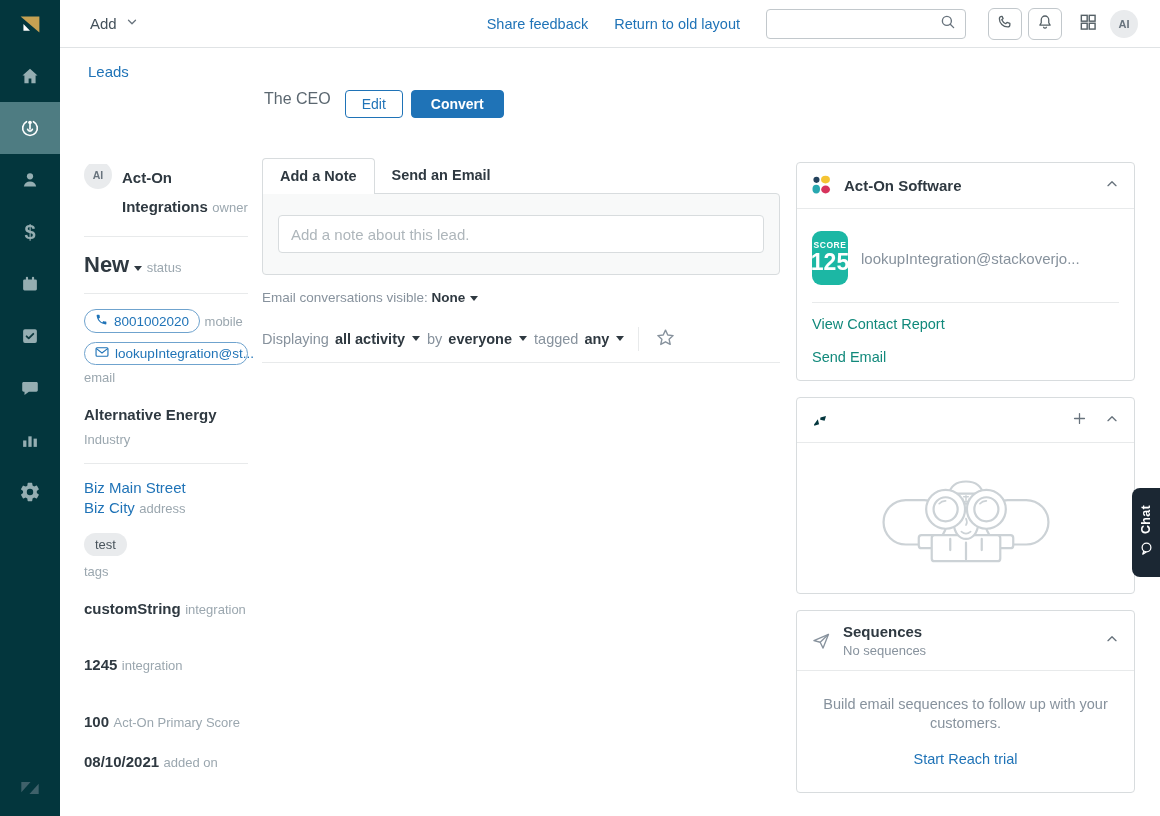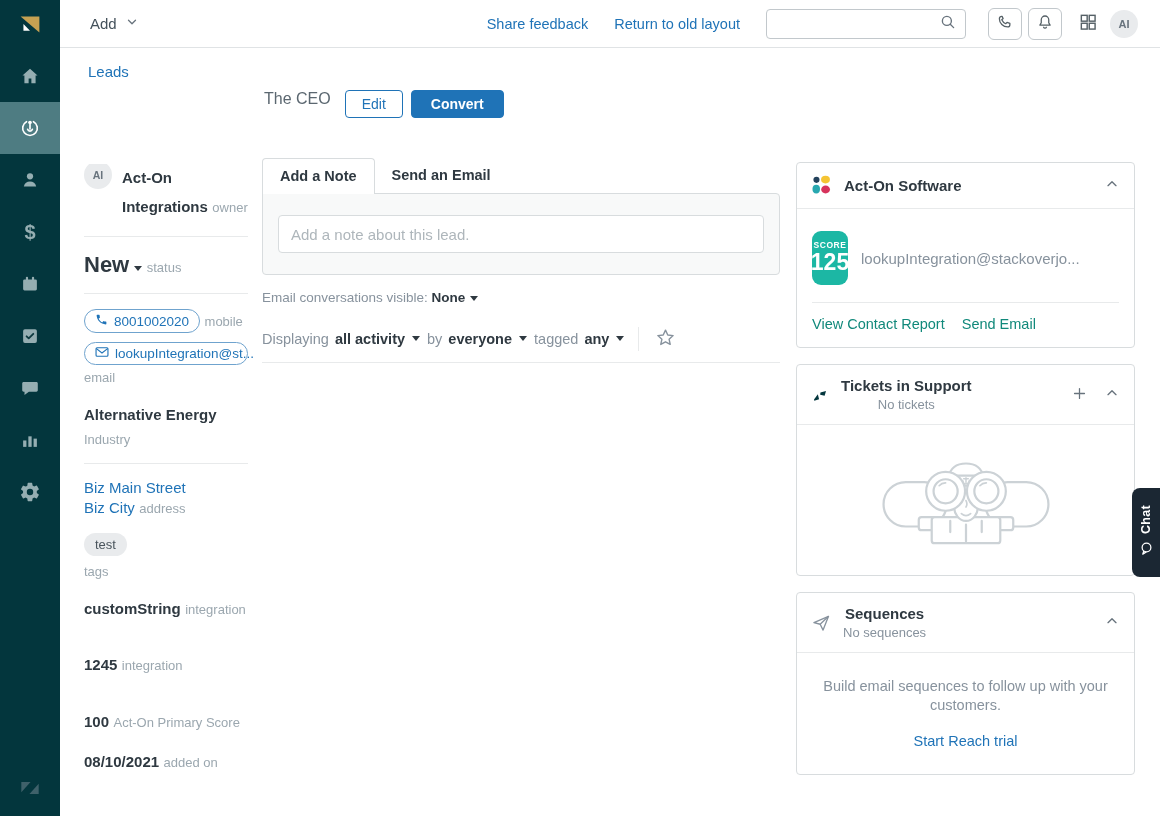--- a/index.html
+++ b/index.html
@@ -73,33 +73,33 @@
   .filter-row b{color:var(--dark); cursor:pointer; margin:0 2px 0 6px;}
   .vsep{width:1px; height:24px; background:var(--divider); margin:0 16px 0 14px;}
   .star-btn{background:none; border:none; color:#87929D; cursor:pointer; display:flex; padding:0;}
   .feed-hr{border:none; border-top:1px solid var(--divider); margin:11px 0 0;}
   .activity-row{display:flex; align-items:center; padding:13px 2px; color:var(--gray); font-size:13.5px; cursor:pointer;}
   .activity-row .who{margin-left:86px;}
   .activity-row .when{margin-left:auto;}
 
   
   .card{border:1px solid var(--border); border-radius:4px; background:#fff; margin-bottom:16px;}
-  .card-head{display:flex; align-items:center; padding:12px 14px; border-bottom:1px solid var(--divider);text-align:center;}
+  .card-head{display:flex; align-items:center; padding:12px 14px; border-bottom:1px solid var(--divider);}
   .card-head .hicon{margin-right:12px; display:flex; flex:none;}
   .card-title{font-size:15px; font-weight:bold; color:var(--dark); line-height:1.2;}
   .card-sub{font-size:13px; color:var(--gray); margin-top:2px;}
   .head-actions{margin-left:auto; display:flex; align-items:center; gap:16px;}
   .ghost-btn{background:none; border:none; color:#68737D; cursor:pointer; display:flex; padding:0;}
   .acton-body{display:flex; align-items:center; padding:22px 15px 0;}
   .score-tile{width:36px; height:54px; background:var(--teal); border-radius:9px; color:#fff; display:flex; flex-direction:column; align-items:center; justify-content:center; flex:none;}
   .score-tile .sl{font-size:8.5px; font-weight:bold; letter-spacing:.6px;}
   .score-tile .svv{font-size:23px; font-weight:bold; line-height:1.1;}
   .contact-email{margin-left:13px; color:var(--gray); font-size:15px; white-space:nowrap; overflow:hidden; text-overflow:ellipsis;}
   .inset-hr{border:none; border-top:1px solid var(--divider); margin:17px 0 0;}
-  .acton-links{display:flex; gap:17px; padding:13px 15px 15px;}
+  .acton-links{display:flex; gap:17px; padding:13px 15px 15px;flex-direction:column;}
   .acton-links a{color:var(--teal-link); font-size:14.5px; text-decoration:none; cursor:pointer;}
   .tickets-body{padding:12px 24px 24px; text-align:center;}
   .tickets-body svg{display:block; margin:2px auto 0;}
   .empty-text{margin-top:26px; color:var(--gray); font-size:14.5px; line-height:1.28;}
   .seq-body{padding:24px 24px 24px; text-align:center;}
   .seq-text{color:var(--gray); font-size:14.5px; line-height:1.28;}
   .seq-cta{display:inline-block; margin-top:19px; color:var(--blue); font-size:14.5px; text-decoration:none; cursor:pointer;}
 
   
   .chat-tab{position:absolute; right:0; top:488px; width:28px; height:89px; background:var(--chat); border-radius:8px 0 0 8px; display:flex; flex-direction:column; align-items:center; justify-content:center; gap:7px; cursor:pointer; z-index:10;}
@@ -374,24 +374,20 @@
       </div>
 
       <div class="card">
         <div class="card-head">
           <span class="hicon">
               <svg width="18" height="18" viewBox="0 0 20 20" fill="#03363D">
                 <path d="M3 14.5l5-5.2.6 5.8-5.6 1z" transform="rotate(-8 6 12)"></path>
                 <path d="M10.5 7.5l6-2.4-1 5.4-5-.6z" transform="rotate(6 13 7)"></path>
               </svg>
             </span>
-          <div>
-            <div class="card-title">Tickets in Support</div>
-            <div class="card-sub">No tickets</div>
-          </div>
           <div class="head-actions">
             <button class="ghost-btn">
                 <span><svg width="17" height="17" viewBox="0 0 24 24" fill="none" stroke="currentColor" stroke-width="1.8" stroke-linecap="round">
                     <path d="M12 5v14M5 12h14"></path>
                   </svg></span>
               </button>
             <button class="ghost-btn">
                 <span><svg width="16" height="16" viewBox="0 0 24 24" fill="none" stroke="currentColor" stroke-width="2" stroke-linecap="round" stroke-linejoin="round">
                     <polyline points="6 14.5 12 8.5 18 14.5"></polyline>
                   </svg></span>

